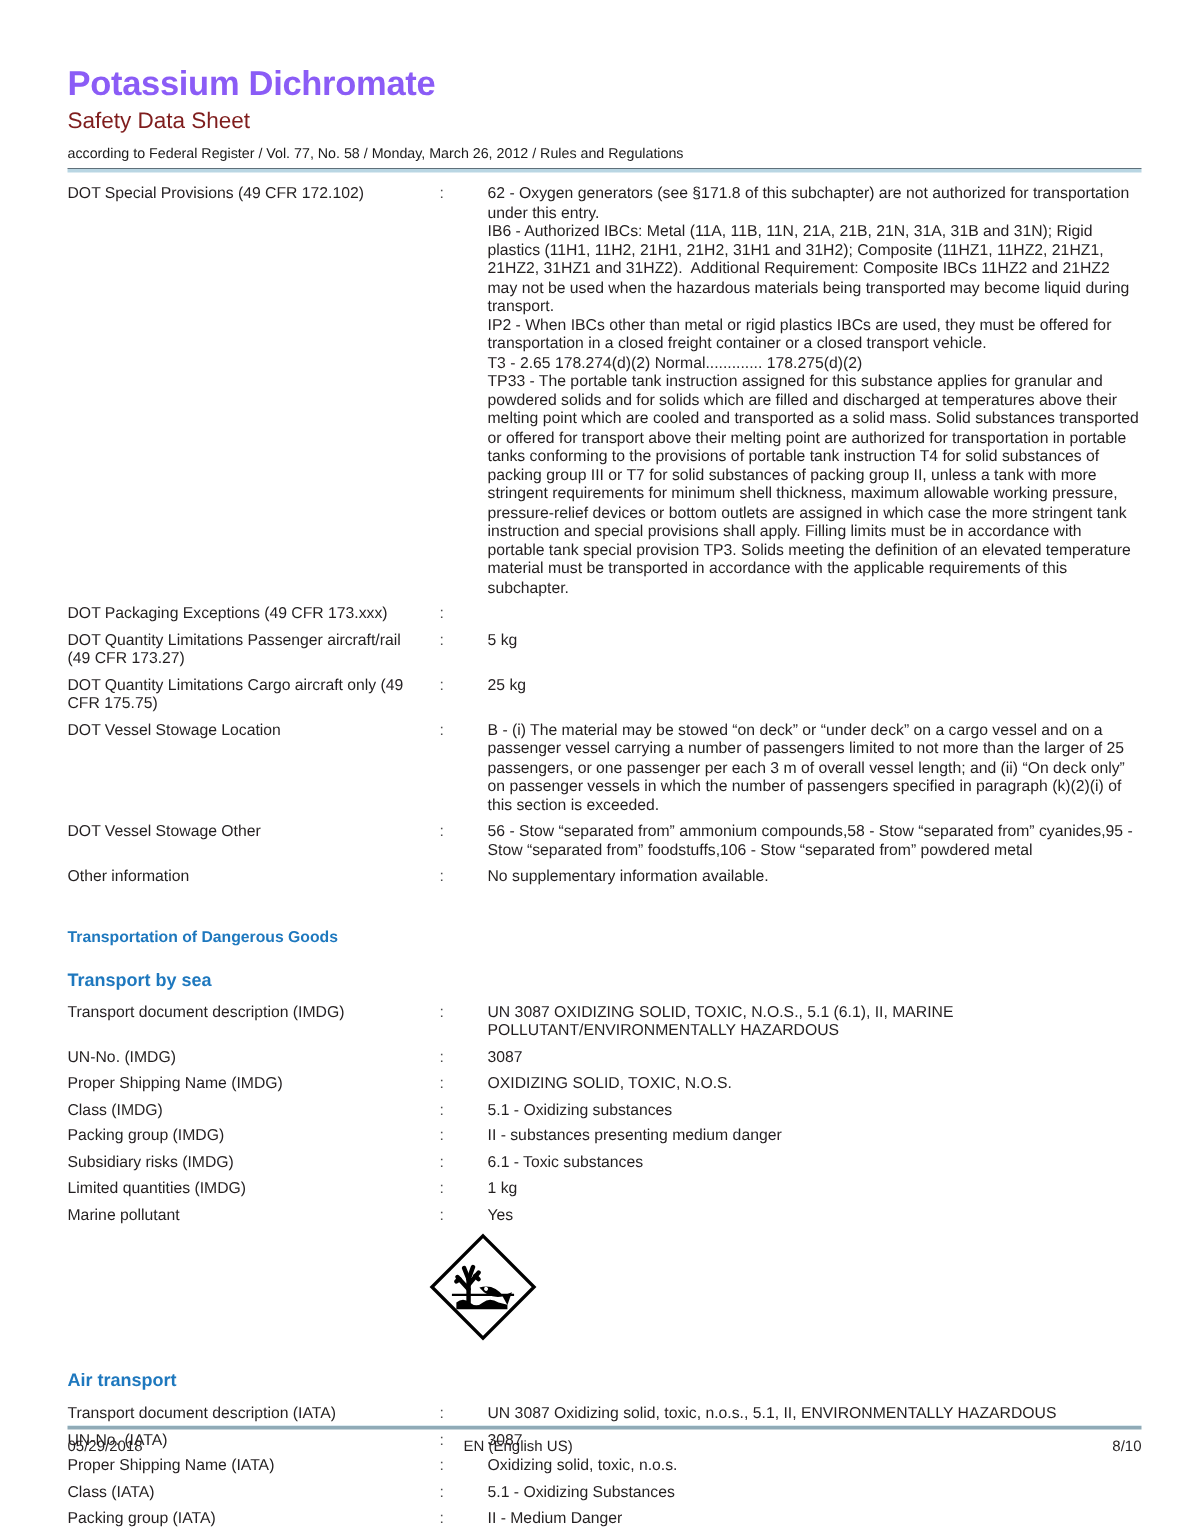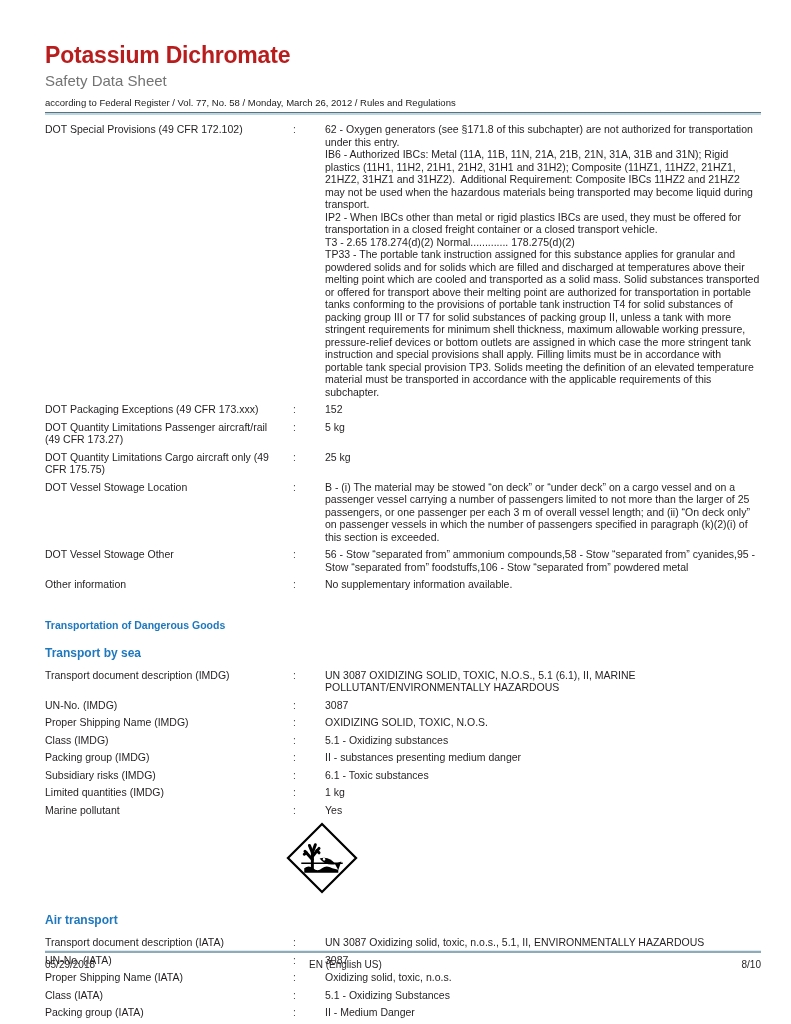--- a/index.html
+++ b/index.html
@@ -4,22 +4,22 @@
 <style>
   html,body{margin:0;padding:0;background:#ffffff;}
   body{
     width:791px;height:1024px;overflow:hidden;position:relative;
     font-family:"Liberation Sans",sans-serif;color:#231f20;
     -webkit-font-smoothing:antialiased;
   }
   .page{padding:0 30px 0 45px;}
   
   .doc-header{padding-top:42px;}
-  .doc-title{font-size:23px;font-weight:bold;margin:0;letter-spacing:-0.2px;color:#b91c1c;}
-  .doc-subtitle{font-size:15px;font-weight:normal;margin:3px 0 0 0;color:#737373;}
+  .doc-title{font-size:23px;font-weight:bold;margin:0;letter-spacing:-0.2px;color:#8b5cf6;}
+  .doc-subtitle{font-size:15px;font-weight:normal;margin:3px 0 0 0;color:#7f1d1d;}
   .doc-note{font-size:9.5px;margin-top:8px;margin-bottom:4px;color:#1a1a1a;}
   .rule-top{height:3px;background:linear-gradient(to bottom,#5f707a 0,#5f707a 1px,#b9d6e3 1px,#b9d6e3 3px);margin-bottom:8px;}
   
   .row{display:flex;font-size:10.5px;line-height:12.5px;margin-bottom:5px;gap:16px;}
   .row .label{width:228px;flex:none;padding-right:4px;}
   .row .colon{width:16px;flex:none;color:#4a4a4a;}
   .row .value{flex:1;white-space:pre-wrap;}
   
   .section-heading{color:#1e78be;font-weight:bold;font-size:10.5px;margin:28px 0 15px 0;}
   .sub-heading{color:#1e78be;font-weight:bold;font-size:12px;margin:0 0 9px 0;}
@@ -50,21 +50,20 @@
     <div class="colon">:</div>
     <div class="value">62 - Oxygen generators (see §171.8 of this subchapter) are not authorized for transportation under this entry.
 IB6 - Authorized IBCs: Metal (11A, 11B, 11N, 21A, 21B, 21N, 31A, 31B and 31N); Rigid plastics (11H1, 11H2, 21H1, 21H2, 31H1 and 31H2); Composite (11HZ1, 11HZ2, 21HZ1, 21HZ2, 31HZ1 and 31HZ2).  Additional Requirement: Composite IBCs 11HZ2 and 21HZ2 may not be used when the hazardous materials being transported may become liquid during transport.
 IP2 - When IBCs other than metal or rigid plastics IBCs are used, they must be offered for transportation in a closed freight container or a closed transport vehicle.
 T3 - 2.65 178.274(d)(2) Normal............. 178.275(d)(2)
 TP33 - The portable tank instruction assigned for this substance applies for granular and powdered solids and for solids which are filled and discharged at temperatures above their melting point which are cooled and transported as a solid mass. Solid substances transported or offered for transport above their melting point are authorized for transportation in portable tanks conforming to the provisions of portable tank instruction T4 for solid substances of packing group III or T7 for solid substances of packing group II, unless a tank with more stringent requirements for minimum shell thickness, maximum allowable working pressure, pressure-relief devices or bottom outlets are assigned in which case the more stringent tank instruction and special provisions shall apply. Filling limits must be in accordance with portable tank special provision TP3. Solids meeting the definition of an elevated temperature material must be transported in accordance with the applicable requirements of this subchapter.</div>
   </div>
   <div class="row">
     <div class="label">DOT Packaging Exceptions (49 CFR 173.xxx)</div>
     <div class="colon">:</div>
-    <div class="value">152</div>
   </div>
   <div class="row">
     <div class="label">DOT Quantity Limitations Passenger aircraft/rail (49 CFR 173.27)</div>
     <div class="colon">:</div>
     <div class="value">5 kg</div>
   </div>
   <div class="row">
     <div class="label">DOT Quantity Limitations Cargo aircraft only (49 CFR 175.75)</div>
     <div class="colon">:</div>
     <div class="value">25 kg</div>

